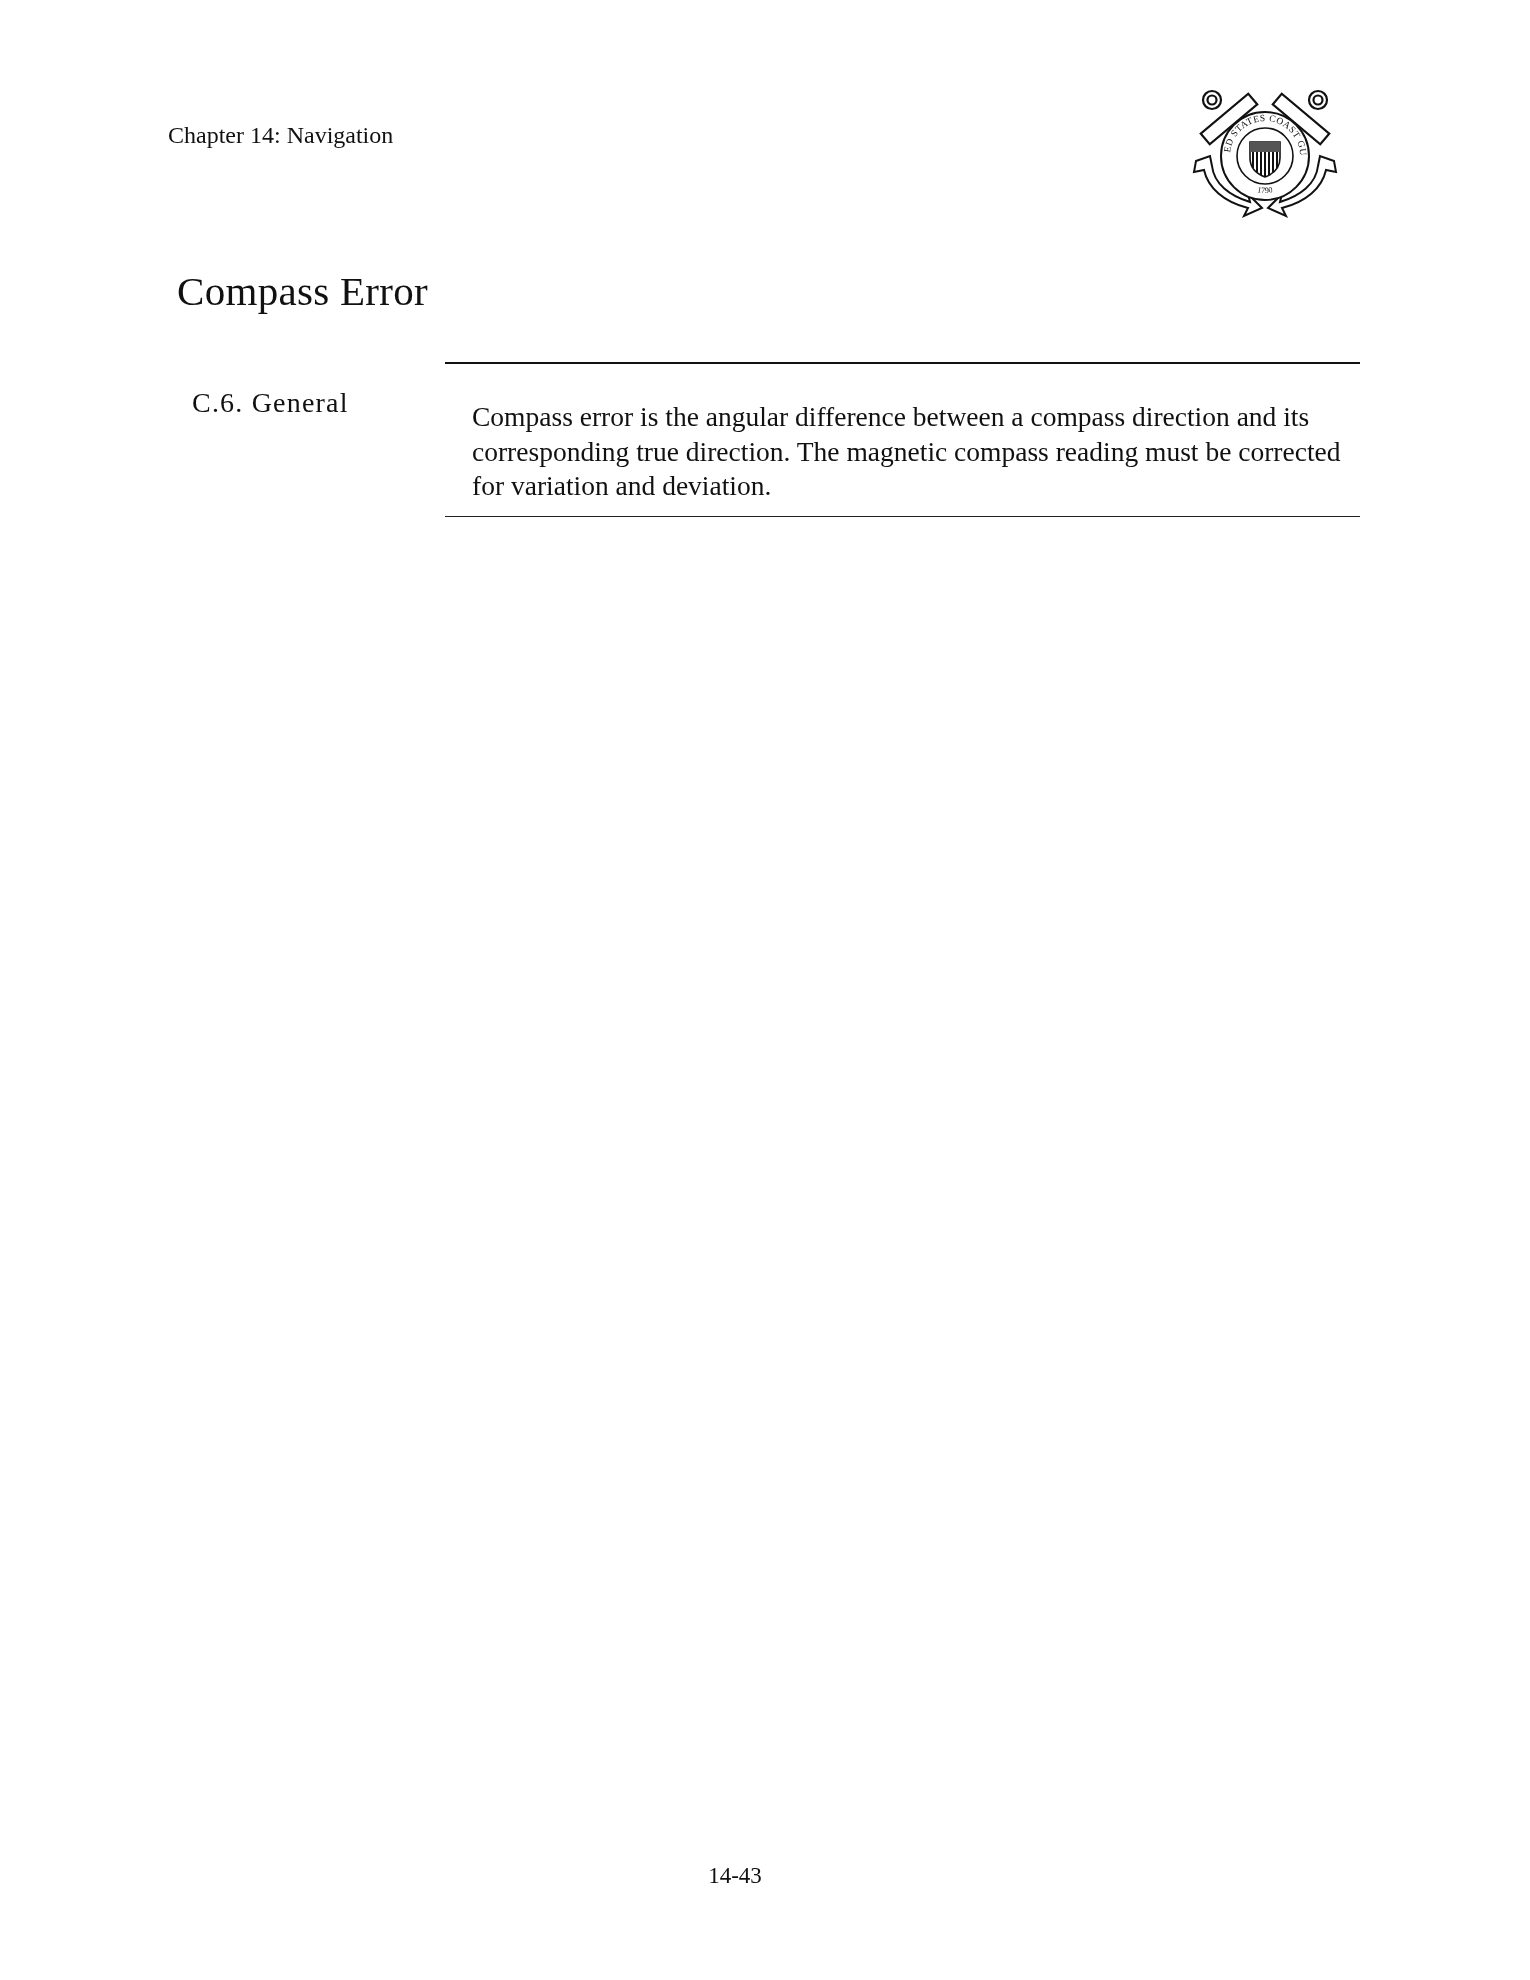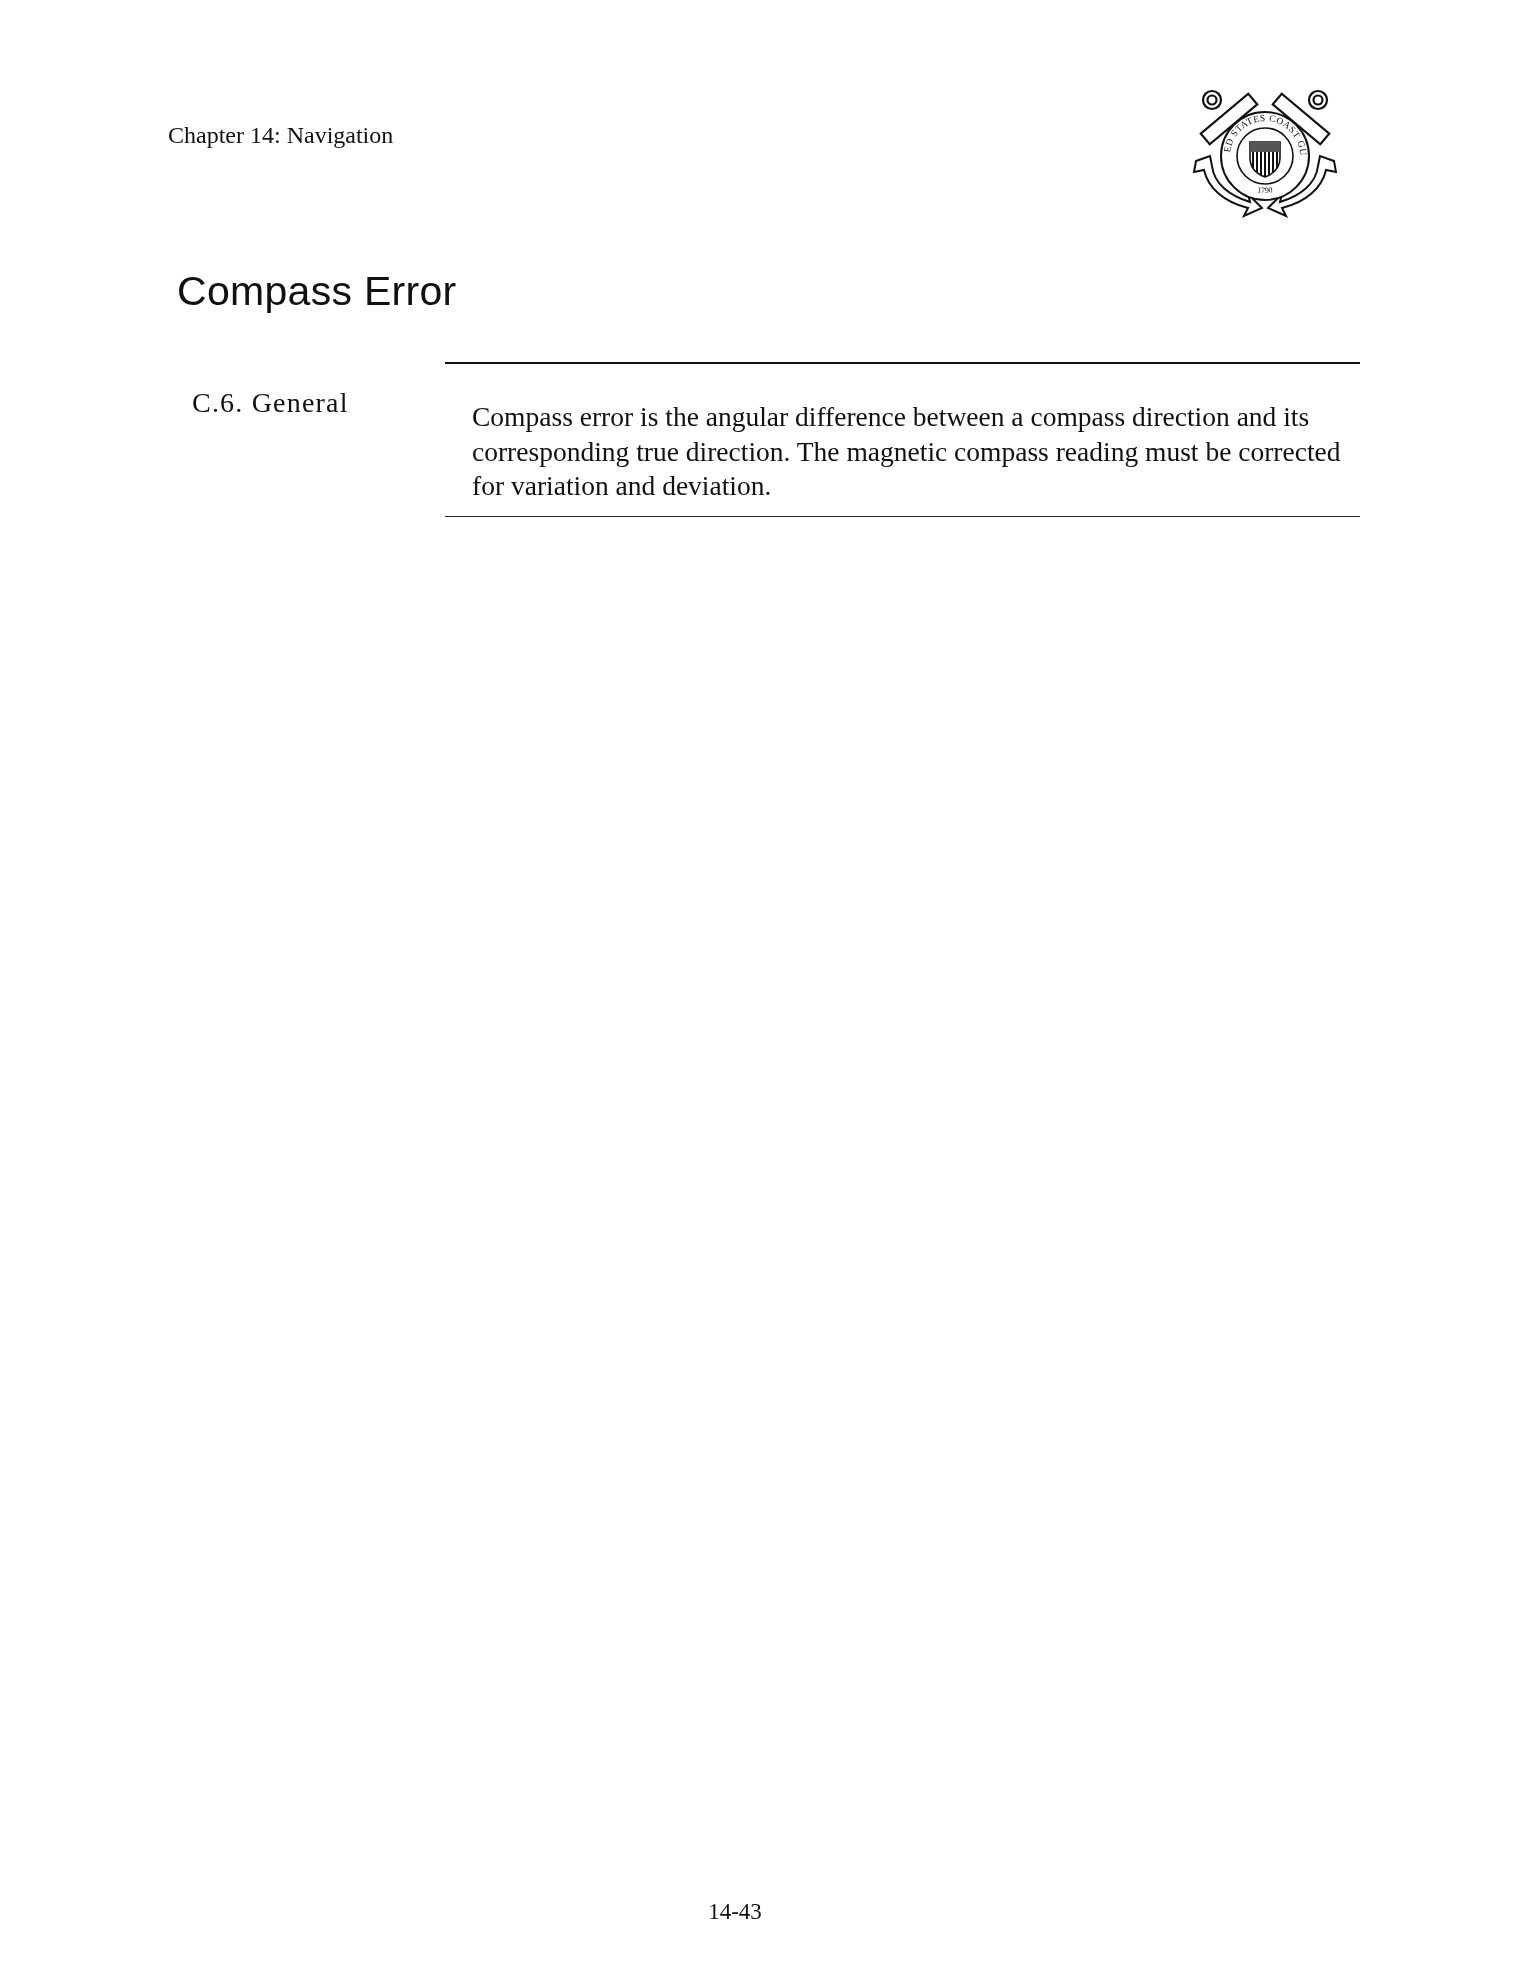--- a/index.html
+++ b/index.html
@@ -1,26 +1,26 @@
 <!DOCTYPE html>
 <html><head>
 <meta charset="utf-8">
 <style>
   html, body { margin: 0; padding: 0; background: #ffffff; }
   body { width: 1530px; height: 1980px; position: relative; overflow: hidden; color: #111; }
   .serif { font-family: "Liberation Serif", "DejaVu Serif", serif; }
-  .sans { font-family: Liberation Sans, sans-serif; }
+  .sans { font-family: Liberation Serif, serif; }
   .chapter { position: absolute; left: 168px; top: 120px; font-size: 24px; line-height: 30px; }
   .logo { position: absolute; left: 1190px; top: 84px; width: 150px; height: 142px; }
   .title { position: absolute; left: 177px; top: 266px; font-size: 41px; line-height: 50px; font-weight: normal; margin: 0; letter-spacing: 0.3px; }
   .rule-top { position: absolute; left: 445px; top: 362px; width: 915px; height: 2px; background: #111; }
   .rule-bottom { position: absolute; left: 445px; top: 516px; width: 915px; height: 1px; background: #222; }
   .section-label { position: absolute; left: 192px; top: 386px; font-size: 28px; line-height: 34px; letter-spacing: 1.2px; }
   .section-body { position: absolute; left: 458px; top: 386px; width: 890px; font-size: 27.5px; line-height: 34.5px; margin: 14px; }
-  .page-num { position: absolute; left: 0; width: 1470px; text-align: center; top: 1862px; font-size: 23px; line-height: 28px; margin-top: 36px; }
+  .page-num { position: absolute; left: 0; width: 1470px; text-align: center; top: 1862px; font-size: 23px; line-height: 28px; }
 </style>
 </head>
 <body>
 
 <div class="chapter serif">Chapter 14:  Navigation</div>
 
 <div class="logo">
   <svg width="150" height="142" viewBox="0 0 150 142" xmlns="http://www.w3.org/2000/svg">
     <defs>
       <path id="ringpath" d="M 40 72 A 35 35 0 1 1 110 72" fill="none"></path>

